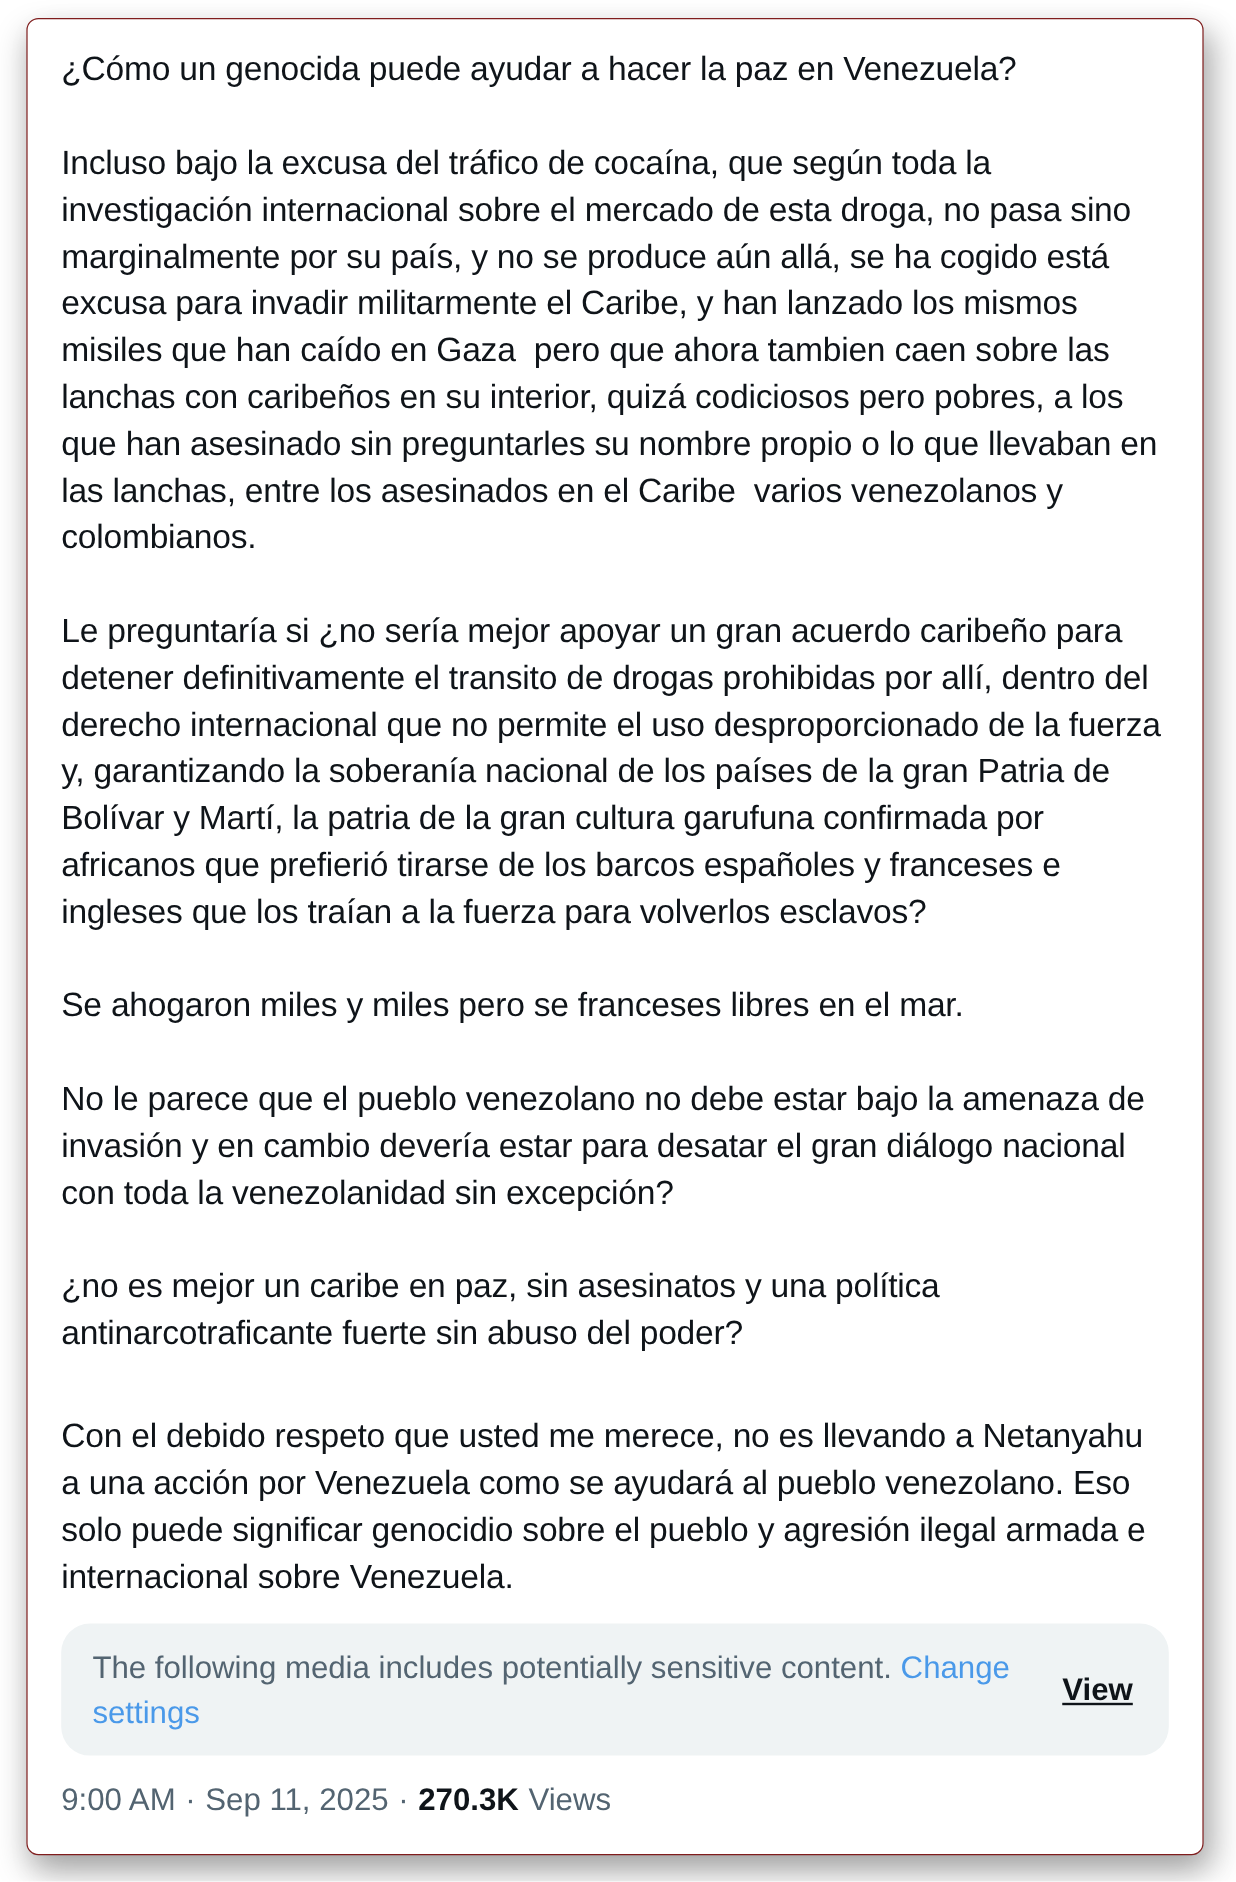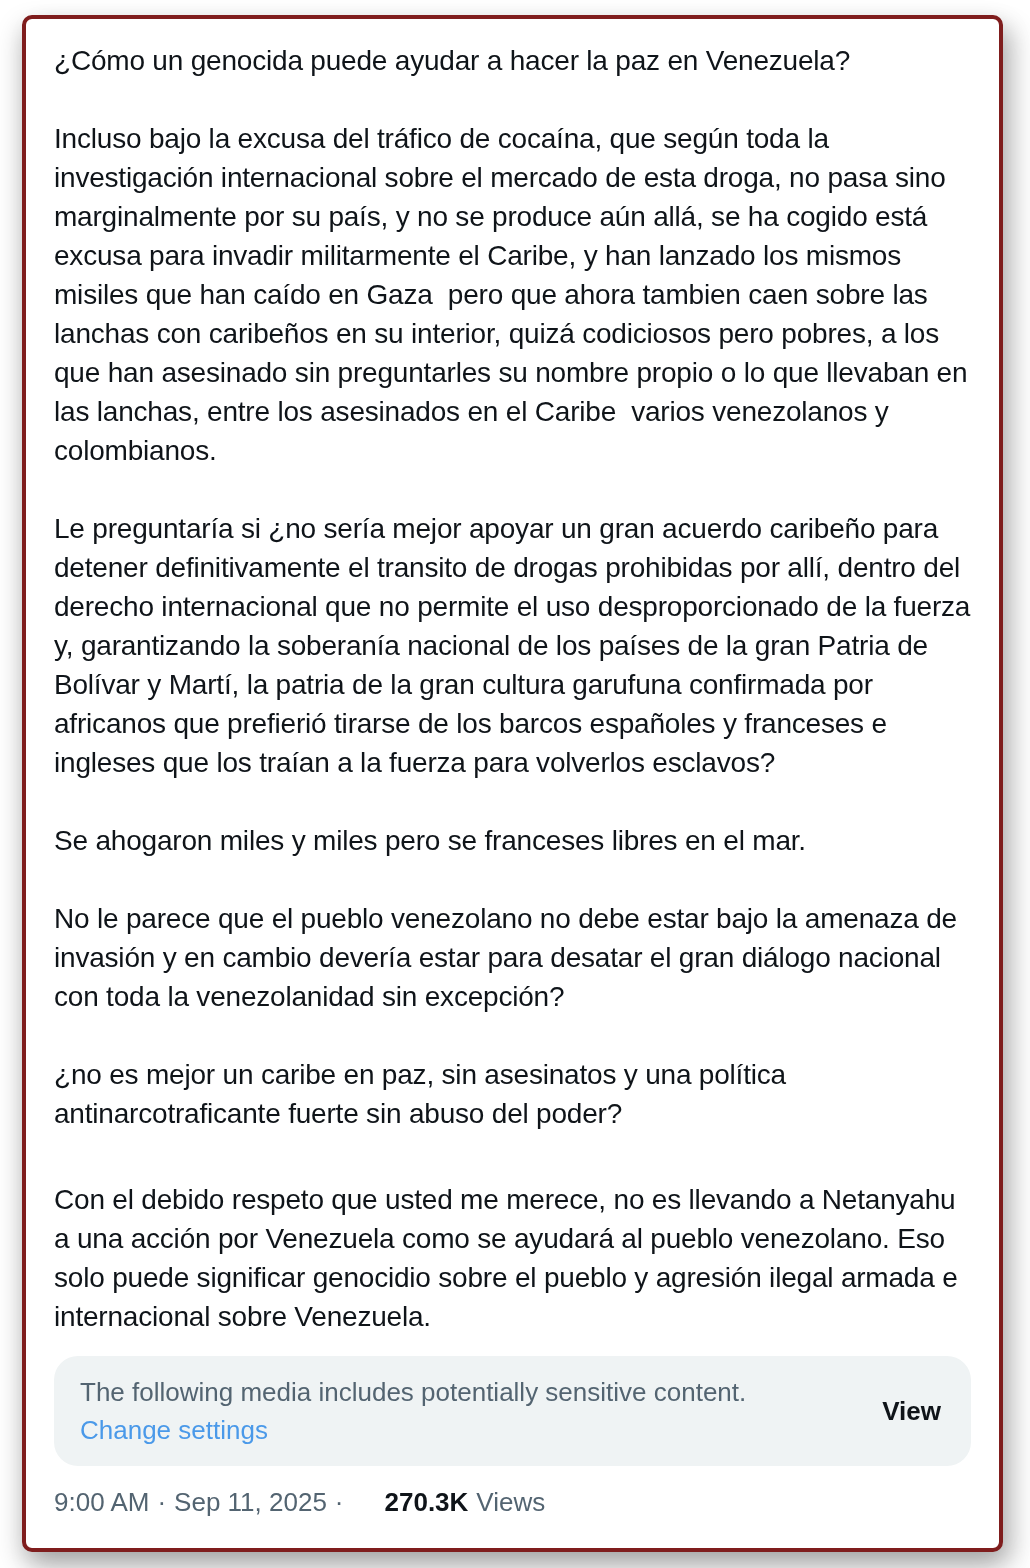--- a/index.html
+++ b/index.html
@@ -11,21 +11,21 @@
     height: 1568px;
     background: #ffffff;
     font-family: "Liberation Sans", sans-serif;
     overflow: hidden;
   }
   .tweet-card {
     box-sizing: border-box;
     width: 981px;
     margin: 15px 0 0 22px;
     background: #ffffff;
-    border: 4px solid #7f1d1d;
+    border: 1px solid #7f1d1d;
     border-radius: 10px;
     padding: 22px 28px 30px 28px;
     box-shadow: 0 12px 26px rgba(0,0,0,0.25), 12px 12px 26px rgba(0,0,0,0.16);
   }
   .tweet-text {
     color: #0f1419;
     font-size: 28px;
     line-height: 39px;
     letter-spacing: -0.2px;
   }
@@ -64,34 +64,34 @@
     background: none;
     border: none;
     padding: 0;
     margin-left: 40px;
     color: #0f1419;
     font-family: "Liberation Sans", sans-serif;
     font-size: 26px;
     font-weight: 700;
     cursor: pointer;
     flex: 0 0 auto;
+    text-decoration: underline;
   }
   .meta {
     margin-top: 20px;
     display: flex;
     align-items: flex-start;
     gap: 8px;
     color: #536471;
     font-size: 26px;
     line-height: 32px;
   }
   .views-count {
     color: #0f1419;
     font-weight: 700;
-    margin-left: 33px;
   }
 </style>
 </head>
 <body>
 
 <main>
   <article class="tweet-card">
 
     <div class="tweet-text">
         <p class="tweet-paragraph">¿Cómo un genocida puede ayudar a hacer la paz en Venezuela?</p>

